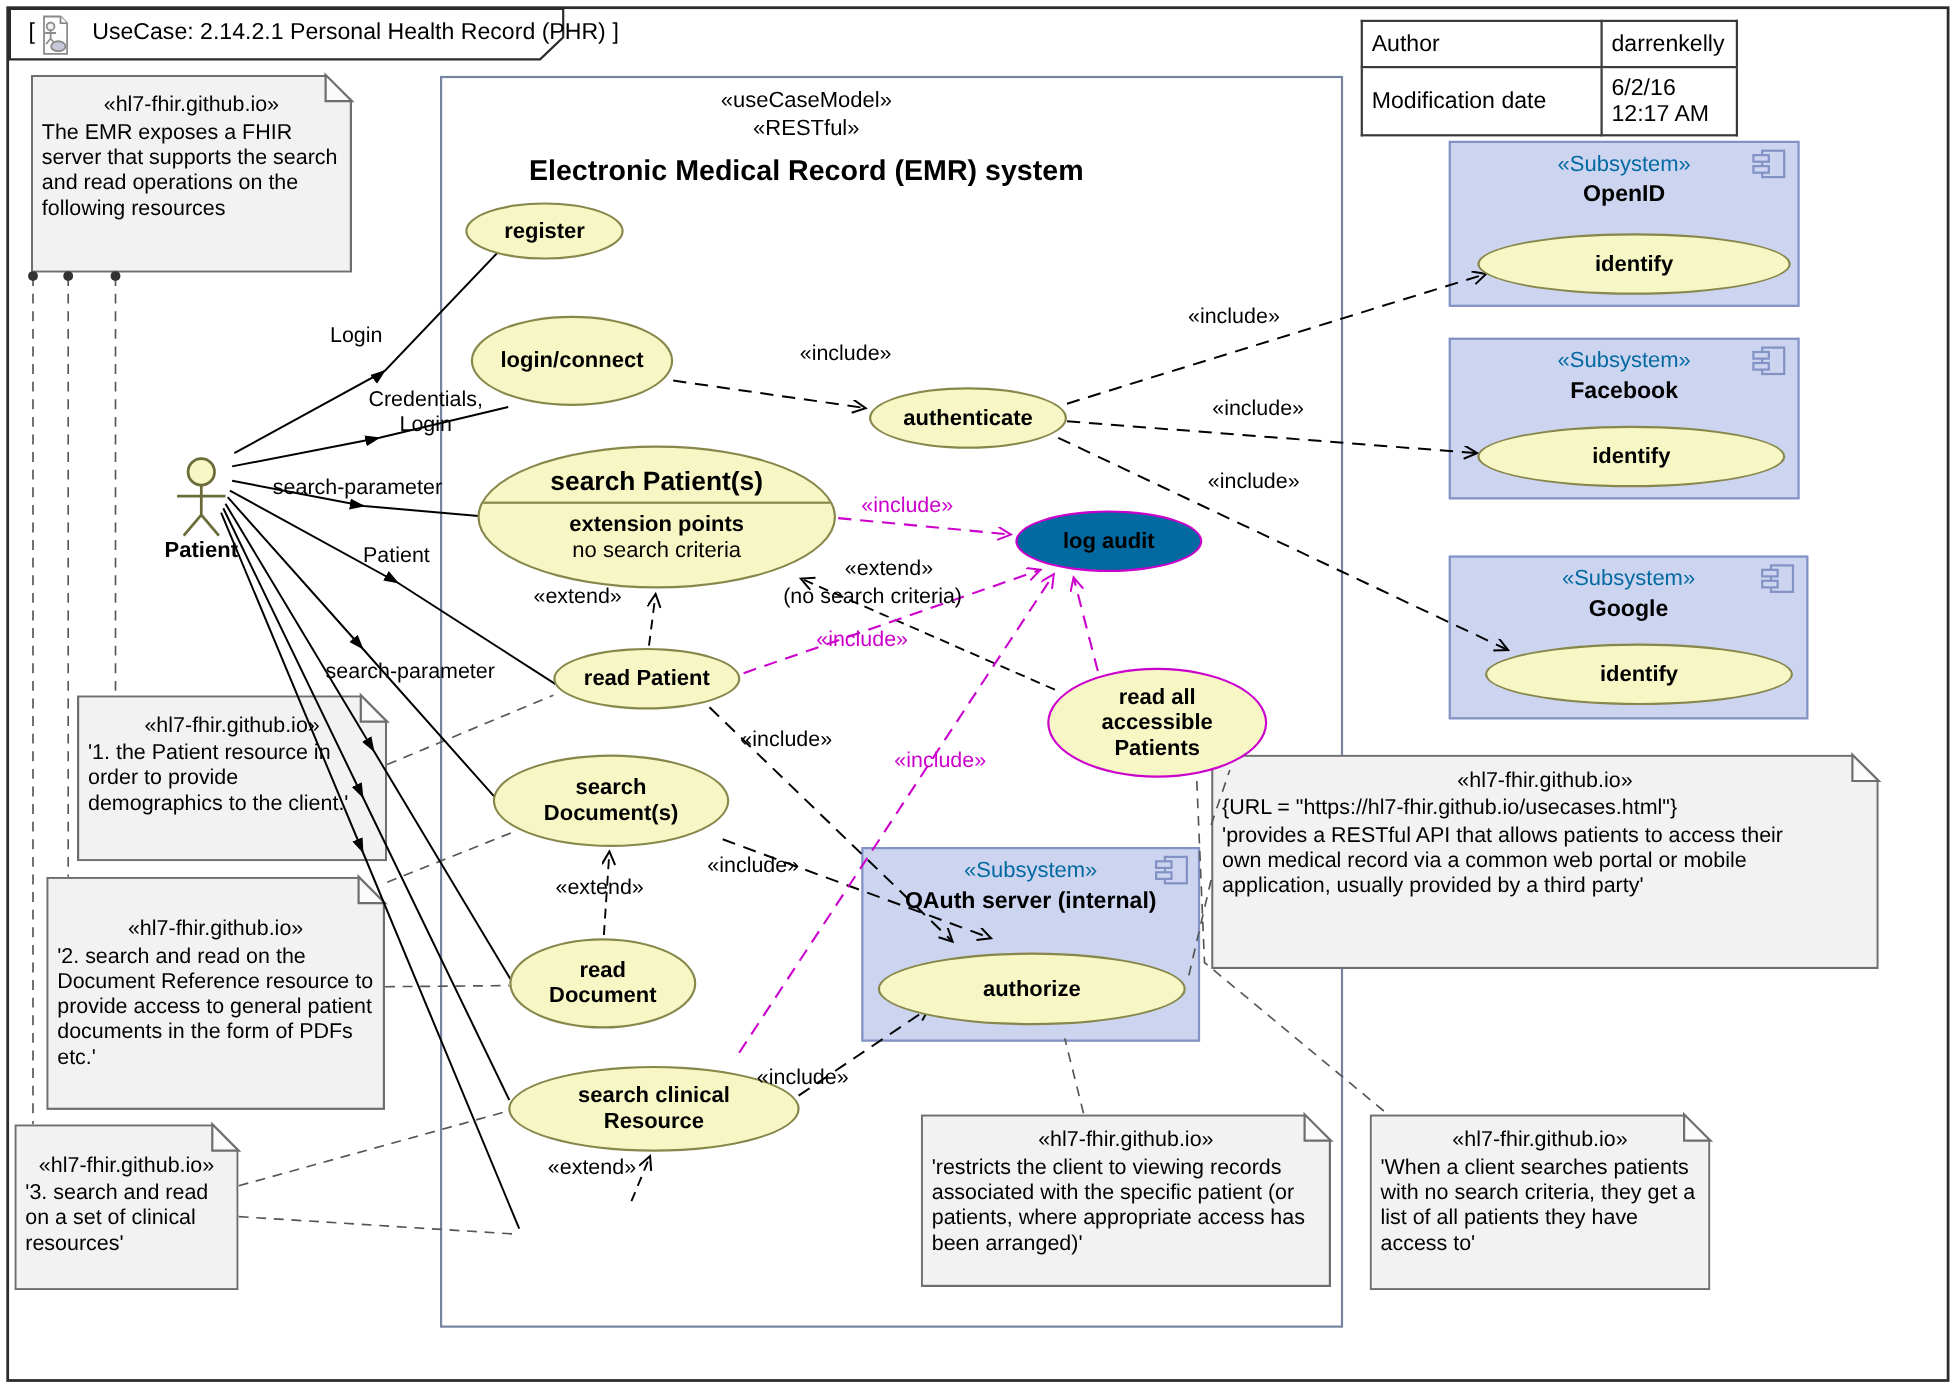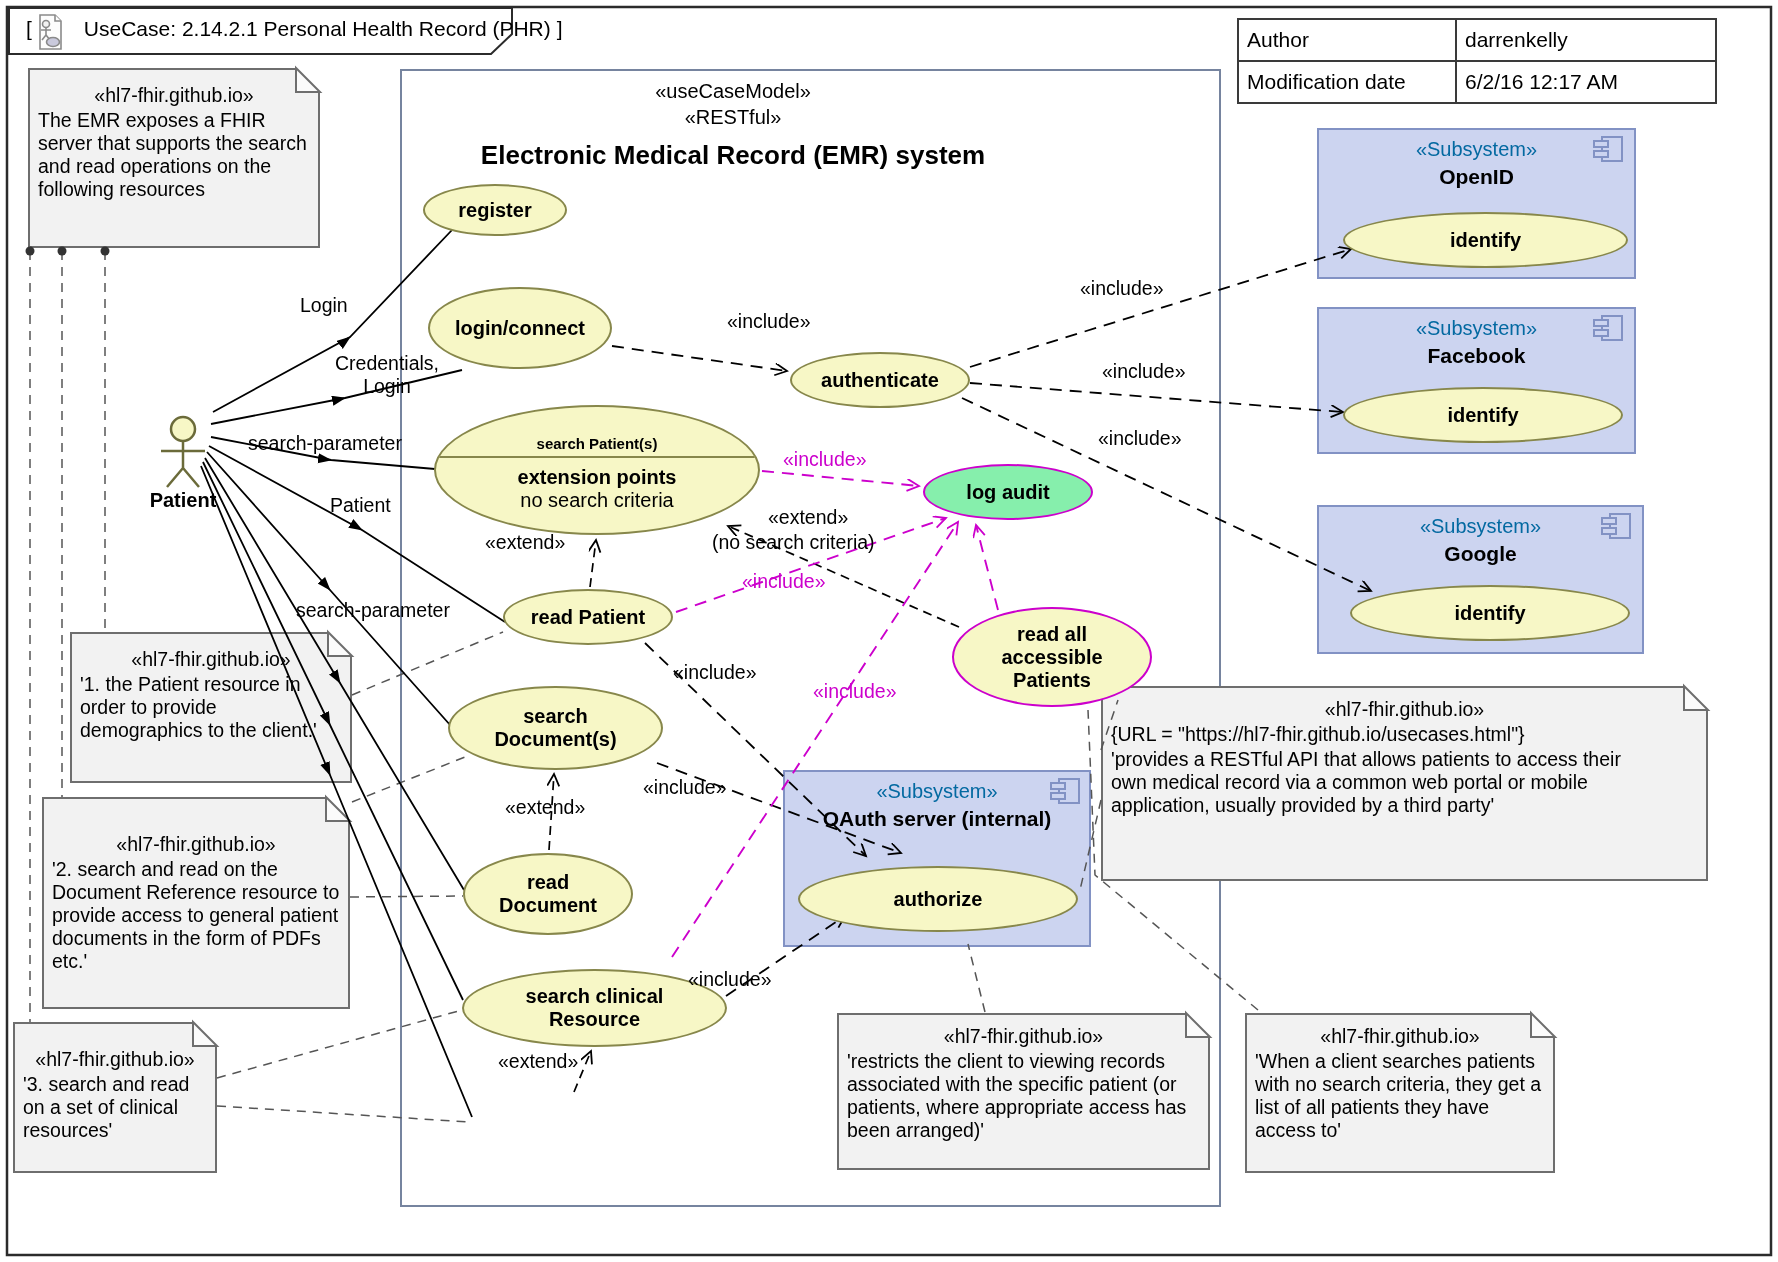--- a/index.html
+++ b/index.html
@@ -10,24 +10,24 @@
   
   .sysbox{position:absolute;border:2px solid #76849f;background:transparent;}
   .subsys{position:absolute;background:#ccd4f0;border:2px solid #8292c4;}
   .subsys .st{margin-top:8px;text-align:center;font-size:20px;color:#0369a1;}
   .subsys .nm{margin-top:4px;text-align:center;font-size:21px;font-weight:bold;color:#000;}
   
   .uc{position:absolute;border-radius:50%;background:#f7f7c6;border:2px solid #87874b;
       display:flex;align-items:center;justify-content:center;text-align:center;
       font-size:20px;font-weight:bold;color:#000;overflow:hidden;line-height:1.15;padding:2px 14px;box-sizing:border-box;}
   .uc.magenta{border-color:#cc00cc;}
-  .uc.whitefill{background:#86efac;border-color:#cc00cc;}
+  .uc.whitefill{background:#0369a1;border-color:#cc00cc;}
   .uc-split{position:absolute;border-radius:50%;background:#f7f7c6;border:2px solid #87874b;
       overflow:hidden;box-sizing:border-box;text-align:center;color:#000;}
-  .uc-split .top{height:45px;display:flex;align-items:flex-end;justify-content:center;font-size:15px;font-weight:bold;padding-bottom:4px;}
+  .uc-split .top{height:45px;display:flex;align-items:flex-end;justify-content:center;font-size:24px;font-weight:bold;padding-bottom:4px;}
   .uc-split .bot{border-top:2px solid #87874b;padding-top:8px;}
   .uc-split .bot .eh{font-size:20px;font-weight:bold;}
   .uc-split .bot .ep{font-size:20px;}
   
   .note{position:absolute;background:#f2f2f2;border:2px solid #6e6e6e;box-sizing:border-box;
         clip-path:polygon(0 0,calc(100% - 24px) 0,100% 24px,100% 100%,0 100%);
         font-size:19.5px;color:#000;line-height:23px;}
   .note .note-st{text-align:center;margin-top:14px;}
   .note .note-bd{padding:2px 8px 0 8px;}
   .note.padlg .note-st{margin-top:34px;}
@@ -35,21 +35,21 @@
   .emr-head{position:absolute;text-align:center;color:#000;}
   .emr-head .st{font-size:20px;line-height:26px;}
   .emr-head .ttl{font-size:26px;font-weight:bold;margin-top:10px;}
   
   .lbl{position:absolute;font-size:19.5px;color:#000;white-space:nowrap;}
   .lbl.m{color:#cc00cc;}
   .lbl.b{font-weight:bold;font-size:20px;}
   .ctr{text-align:center;}
   
   .tabtext{position:absolute;left:26px;top:17px;font-size:21px;color:#000;display:flex;align-items:center;gap:6px;z-index:3;}
-  .infotable{position:absolute;left:1237px;top:18px;width:480px;border:2px solid #3a3a3a;background:#fff;border-collapse:collapse;z-index:3;}
+  .infotable{position:absolute;left:1237px;top:18px;width:343px;border:2px solid #3a3a3a;background:#fff;border-collapse:collapse;z-index:3;}
   .infotable td{border:2px solid #3a3a3a;font-size:21px;padding:6px 8px;height:28px;}
   .infotable td.k{width:200px;}
 </style>
 </head>
 <body>
 
 <div id="stage">
 
   <div class="layer1">
 

